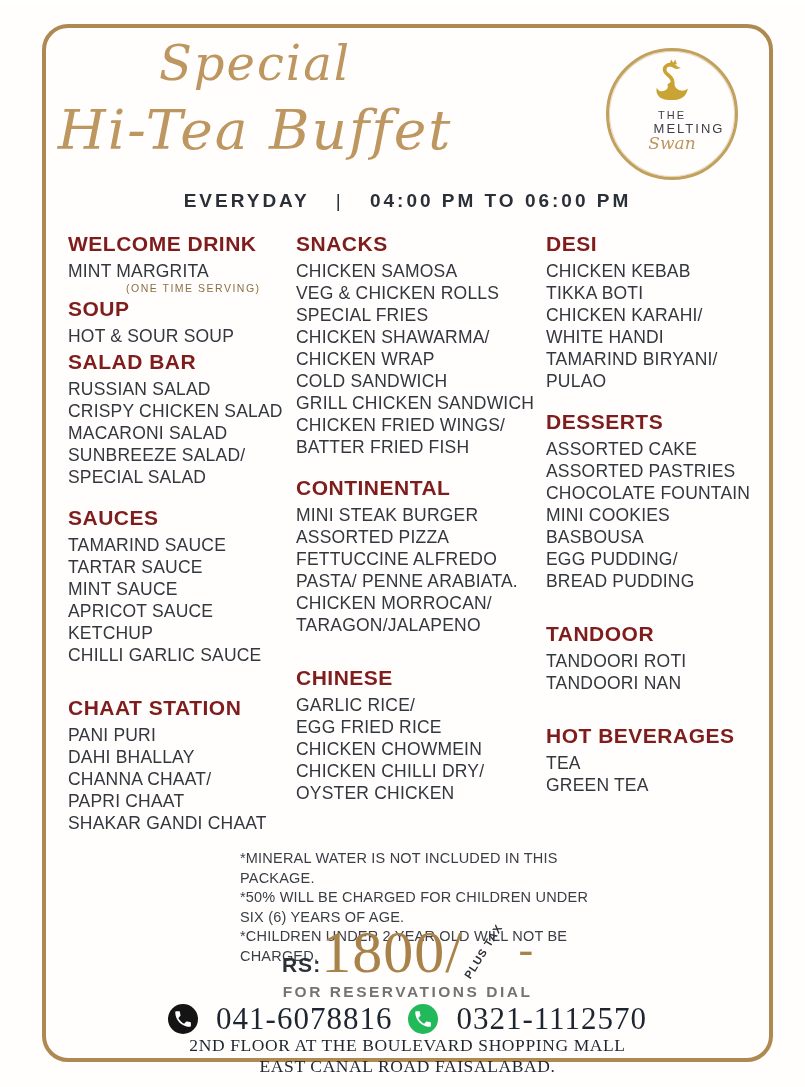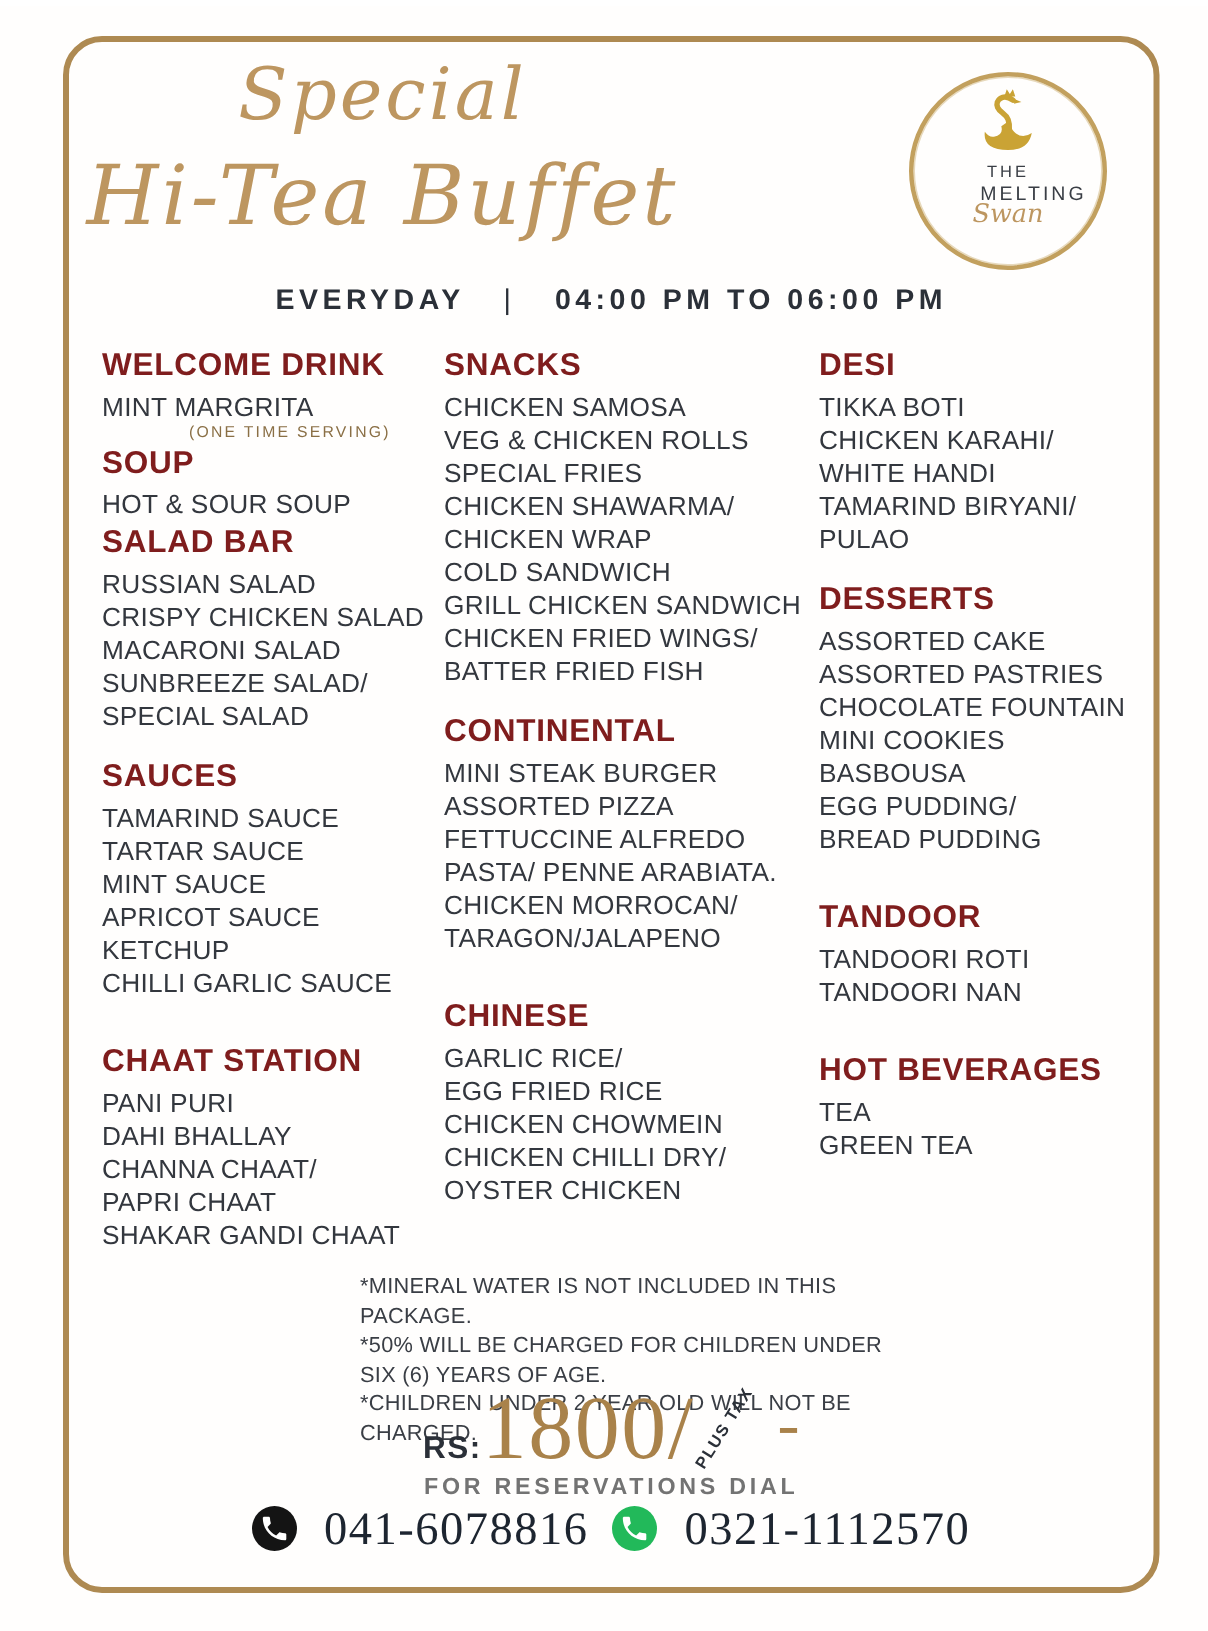--- a/index.html
+++ b/index.html
@@ -194,20 +194,21 @@
         <div class="item">GARLIC RICE/</div>
         <div class="item">EGG FRIED RICE</div>
         <div class="item">CHICKEN CHOWMEIN</div>
         <div class="item">CHICKEN CHILLI DRY/</div>
         <div class="item">OYSTER CHICKEN</div>
       </div>
     </div>
   <div class="col col3">
       <div class="section first">
         <div class="heading">DESI</div>
+        <div class="item">CHICKEN KEBAB</div>
         <div class="item">TIKKA BOTI</div>
         <div class="item">CHICKEN KARAHI/</div>
         <div class="item">WHITE HANDI</div>
         <div class="item">TAMARIND BIRYANI/</div>
         <div class="item">PULAO</div>
       </div>
       <div class="section normal">
         <div class="heading">DESSERTS</div>
         <div class="item">ASSORTED CAKE</div>
         <div class="item">ASSORTED PASTRIES</div>
@@ -254,14 +255,18 @@
     </div>
     <div class="phone-entry">
       <svg width="30" height="30" viewBox="0 0 30 30">
         <circle cx="15" cy="15" r="15" fill="#22b95a"></circle>
         <path transform="translate(4.6,4.6) scale(0.87)" d="M6.62 10.79c1.44 2.83 3.76 5.14 6.59 6.59l2.2-2.2c.27-.27.67-.36 1.02-.24 1.12.37 2.33.57 3.57.57.55 0 1 .45 1 1V20c0 .55-.45 1-1 1-9.39 0-17-7.61-17-17 0-.55.45-1 1-1h3.5c.55 0 1 .45 1 1 0 1.25.2 2.45.57 3.57.11.35.03.74-.25 1.02l-2.2 2.2z" fill="#ffffff"></path>
       </svg>
       <span class="phone-number">0321-1112570</span>
     </div>
   </div>
 
+  <div class="address">
+    <div>2ND FLOOR AT THE BOULEVARD SHOPPING MALL</div>
+    <div>EAST CANAL ROAD FAISALABAD.</div>
+  </div>
 
 </div>
 
 </body></html>

